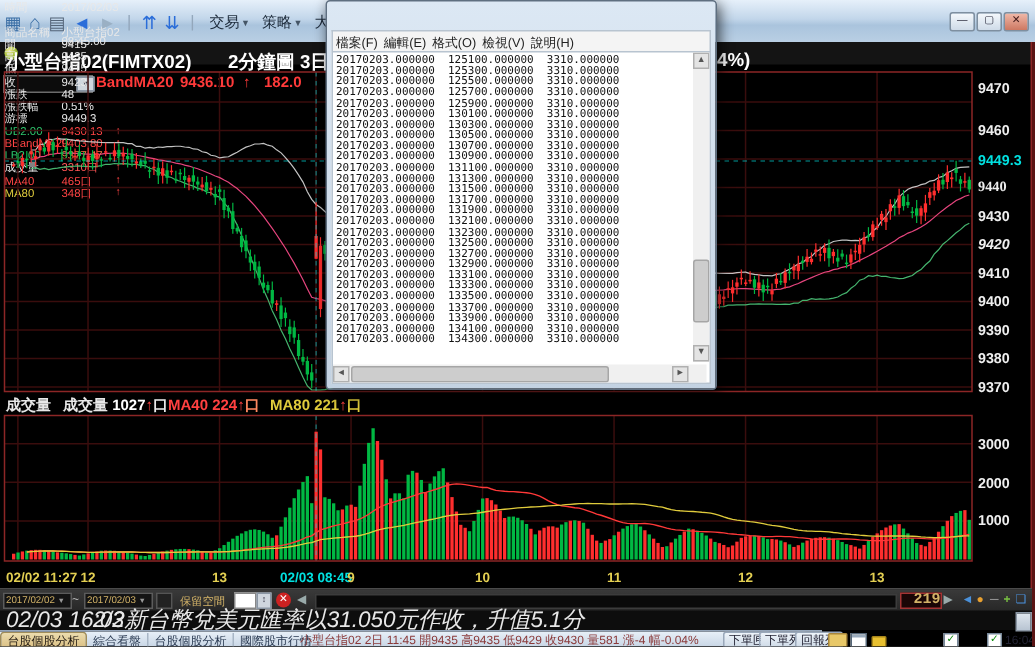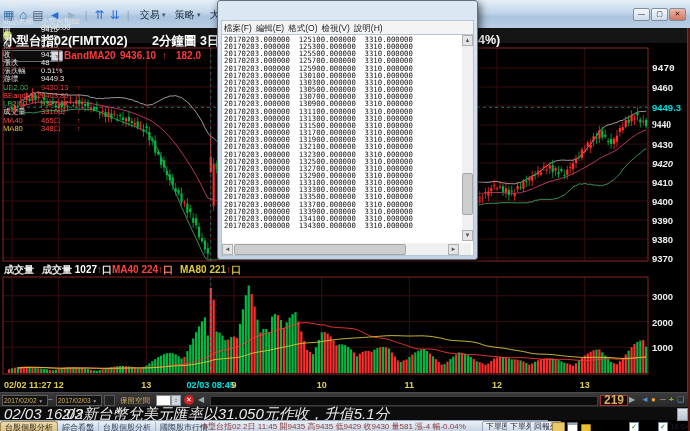--- a/index.html
+++ b/index.html
@@ -43,21 +43,21 @@
   .x-label{position:absolute;top:380px;color:#e3cf52;font-size:9px;font-weight:bold;z-index:2;white-space:nowrap;transform:translateX(-50%);}
   .x-label.left{transform:none;}
   #vol-header{left:0;top:262px;width:690px;height:15px;z-index:2;font-size:10px;font-weight:bold;}
   .vh-item{position:absolute;top:1px;white-space:nowrap;}
   
   #range-bar{left:0;top:392px;width:690px;height:15px;background:linear-gradient(#3a3a3a,#262626);border-top:1px solid #4a4a4a;z-index:5;font-size:7px;}
   .combo{position:absolute;top:2px;height:9px;background:#141414;border:1px solid #5c5c5c;color:#d2b267;font-size:6.5px;line-height:9px;padding:0 1px;white-space:nowrap;}
   .combo .dd{color:#999;font-size:5px;}
   #range-track{position:absolute;left:210px;top:3px;width:386px;height:8px;background:#0a0a0a;border:1px solid #3c3c3c;}
   #count-box{position:absolute;left:600px;top:2px;width:26px;height:9px;background:#1a0606;border:1px solid #a43434;
-    color:#d2b267;font-size:12px;line-height:9px;text-align:center;font-weight:bold;}
+    color:#d2b267;font-size:10px;line-height:9px;text-align:right;font-weight:bold;font-family:Liberation Mono, monospace;}
   .rb-glyph{position:absolute;top:2px;font-size:8px;line-height:10px;}
   #news-bar{left:0;top:407px;width:690px;height:13px;background:#0d0d0d;z-index:5;color:#e8e8e8;font-size:15px;line-height:13px;white-space:nowrap;font-style:italic;}
   #news-scroll-nub{position:absolute;right:2px;top:1px;width:9px;height:11px;background:linear-gradient(#dfe6ee,#b8c4d2);border:1px solid #8a96a4;}
   #bottom-bar{left:0;top:420px;width:548px;height:11px;background:linear-gradient(#e8f0f8,#c6d4e4);border-top:1px solid #97a7bb;z-index:5;font-size:8px;line-height:11px;white-space:nowrap;}
   .b-tab{display:inline-block;padding:0 4px;color:#2a3a52;border-right:1px solid #a8b6c6;height:11px;}
   .b-tab.active{background:linear-gradient(#ecdcae,#d8bc7e);color:#201810;border:1px solid #a08c58;border-bottom:none;border-radius:3px 3px 0 0;}
   #bb-ticker{position:absolute;left:200px;top:0;color:#8b3a3a;font-size:8px;}
   .bb-btn{position:absolute;top:0px;height:10px;padding:0 3px;background:linear-gradient(#eef4fa,#cdd9e6);border:1px solid #9aa8ba;border-radius:2px;color:#223;font-size:8px;line-height:10px;}
   .cb{position:absolute;top:1px;width:8px;height:8px;background:#fff;border:1px solid #789;color:#0a8a0a;font-size:7px;line-height:8px;text-align:center;}
   .mini-icon{position:absolute;top:1px;}
@@ -820,21 +820,21 @@
       <polyline points="17.9,368.0 20.8,367.8 23.7,367.6 26.6,367.4 29.6,367.3 32.5,367.3 35.4,367.3 38.3,367.4 41.2,367.5 44.2,367.6 47.1,367.7 50.0,367.9 52.9,368.0 55.9,368.1 58.8,368.2 61.7,368.2 64.6,368.2 67.5,368.1 70.5,368.1 73.4,368.0 76.3,368.0 79.2,368.0 82.2,368.0 85.1,368.0 88.0,368.0 90.9,368.1 93.8,368.2 96.8,368.2 99.7,368.3 102.6,368.3 105.5,368.3 108.5,368.3 111.4,368.3 114.3,368.2 117.2,368.2 120.2,368.1 123.1,368.1 126.0,368.0 128.9,368.0 131.8,367.9 134.8,367.9 137.7,367.9 140.6,367.9 143.5,367.9 146.5,367.9 149.4,367.8 152.3,367.7 155.2,367.5 158.1,367.3 161.1,367.1 164.0,366.8 166.9,366.6 169.8,366.3 172.8,366.1 175.7,365.9 178.6,365.7 181.5,365.6 184.4,365.5 187.4,365.2 190.3,364.9 193.2,364.5 196.1,364.0 199.1,363.4 202.0,362.8 204.9,362.1 207.8,361.8 210.7,360.7 213.7,359.8 216.6,359.4 219.5,359.1 222.4,358.8 225.4,358.5 228.3,358.3 231.2,358.0 234.1,357.7 237.0,357.5 240.0,357.0 242.9,356.3 245.8,355.4 248.7,354.4 251.7,353.4 254.6,352.7 257.5,352.1 260.4,351.7 263.3,351.2 266.3,350.7 269.2,350.3 272.1,349.6 275.0,348.9 278.0,348.3 280.9,347.7 283.8,347.1 286.7,346.5 289.6,345.9 292.6,345.2 295.5,344.5 298.4,343.9 301.3,343.5 304.3,343.1 307.2,342.9 310.1,342.7 313.0,342.6 315.9,342.3 318.9,342.0 321.8,341.5 324.7,341.0 327.6,340.6 330.6,340.1 333.5,339.8 336.4,339.5 339.3,339.2 342.3,338.9 345.2,338.6 348.1,338.4 351.0,338.2 353.9,338.0 356.9,337.9 359.8,337.7 362.7,337.5 365.6,337.3 368.6,337.1 371.5,336.9 374.4,336.7 377.3,336.4 380.2,336.2 383.2,336.0 386.1,335.8 389.0,335.7 391.9,335.6 394.9,335.7 397.8,335.7 400.7,335.8 403.6,335.9 406.5,336.0 409.5,336.0 412.4,336.0 415.3,335.9 418.2,335.9 421.2,335.8 424.1,335.9 427.0,336.1 429.9,336.3 432.8,336.7 435.8,337.2 438.7,337.7 441.6,338.1 444.5,339.0 447.5,339.8 450.4,340.2 453.3,340.5 456.2,340.7 459.1,340.9 462.1,341.0 465.0,341.2 467.9,341.5 470.8,341.7 473.8,342.1 476.7,342.8 479.6,343.6 482.5,344.6 485.4,345.5 488.4,346.2 491.3,346.7 494.2,347.1 497.1,347.4 500.1,347.8 503.0,348.1 505.9,348.6 508.8,349.1 511.7,349.7 514.7,350.2 517.6,350.6 520.5,351.0 523.4,351.6 526.4,352.2 529.3,352.9 532.2,353.4 535.1,353.8 538.0,354.0 541.0,354.1 543.9,354.2 546.8,354.3 549.7,354.4 552.7,354.6 555.6,355.0 558.5,355.3 561.4,355.7 564.4,356.0 567.3,356.3 570.2,356.5 573.1,356.8 576.0,357.0 579.0,357.2 581.9,357.4 584.8,357.4 587.7,357.4 590.7,357.4 593.6,357.3 596.5,357.3 599.4,357.3 602.3,357.3 605.3,357.4 608.2,357.5 611.1,357.6 614.0,357.9 617.0,358.1 619.9,358.2 622.8,358.4 625.7,358.4 628.6,358.3 631.6,358.2 634.5,357.9 637.4,357.7 640.3,357.5 643.3,357.3 646.2,357.2 " fill="none" stroke="#e0cc3c" stroke-width="0.9"></polyline>
       <line x1="3" y1="107.33000000000138" x2="648" y2="107.33000000000138" stroke="#00dcdc" stroke-width="0.8" stroke-dasharray="3,3" opacity="0.7"></line>
       <line x1="210.74383561643833" y1="48" x2="210.74383561643833" y2="261" stroke="#00dcdc" stroke-width="0.8" stroke-dasharray="3,3" opacity="0.55"></line>
       <line x1="210.74383561643833" y1="277" x2="210.74383561643833" y2="374" stroke="#00dcdc" stroke-width="0.8" stroke-dasharray="3,3" opacity="0.55"></line>
       <rect x="3" y="48" width="645" height="213" fill="none" stroke="#8c2626" stroke-width="1"></rect>
       <rect x="3" y="277" width="645" height="97" fill="none" stroke="#8c2626" stroke-width="1"></rect>
       <line x1="687.5" y1="28" x2="687.5" y2="392" stroke="#8c2626" stroke-width="1"></line>
     </svg>
 
   <div id="price-ticks">
-      <span class="axis-label" style="left: 652px; top: 63px; font-family: Liberation Mono, monospace;">9470</span>
+      <span class="axis-label" style="left: 652px; top: 54px;">9470</span>
       <span class="axis-label" style="left: 652px; top: 82px;">9460</span>
       <span class="axis-label" style="left: 652px; top: 120px; font-family: Liberation Serif, serif;">9440</span>
       <span class="axis-label" style="left: 652px; top: 139px;">9430</span>
       <span class="axis-label" style="left: 652px; top: 158px; font-style: italic;">9420</span>
       <span class="axis-label" style="left: 652px; top: 177px;">9410</span>
       <span class="axis-label" style="left: 652px; top: 196px;">9400</span>
       <span class="axis-label" style="left: 652px; top: 215px;">9390</span>
       <span class="axis-label" style="left: 652px; top: 234px;">9380</span>
       <span class="axis-label" style="left: 652px; top: 253px;">9370</span>
       <span class="axis-label cyan" style="left: 652px; top: 102.33px;">9449.3</span>

